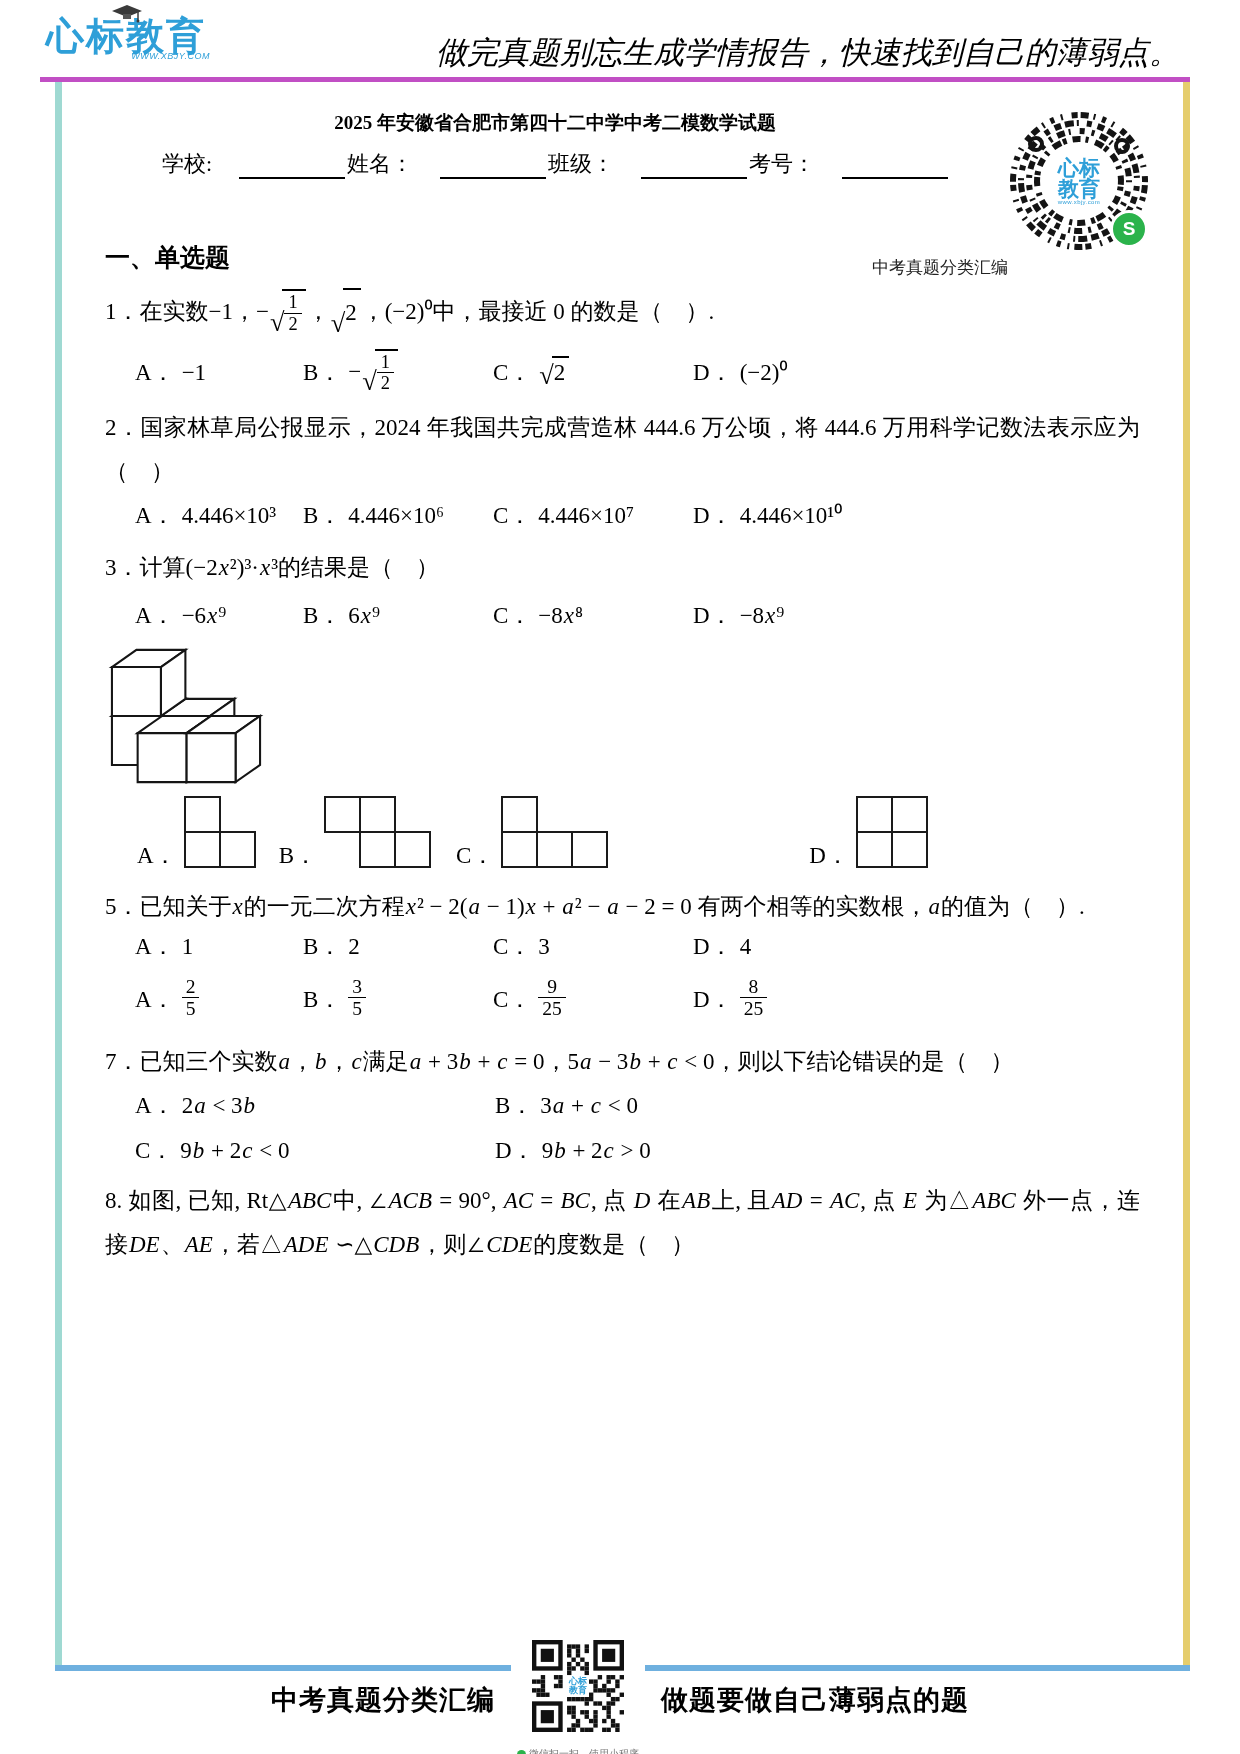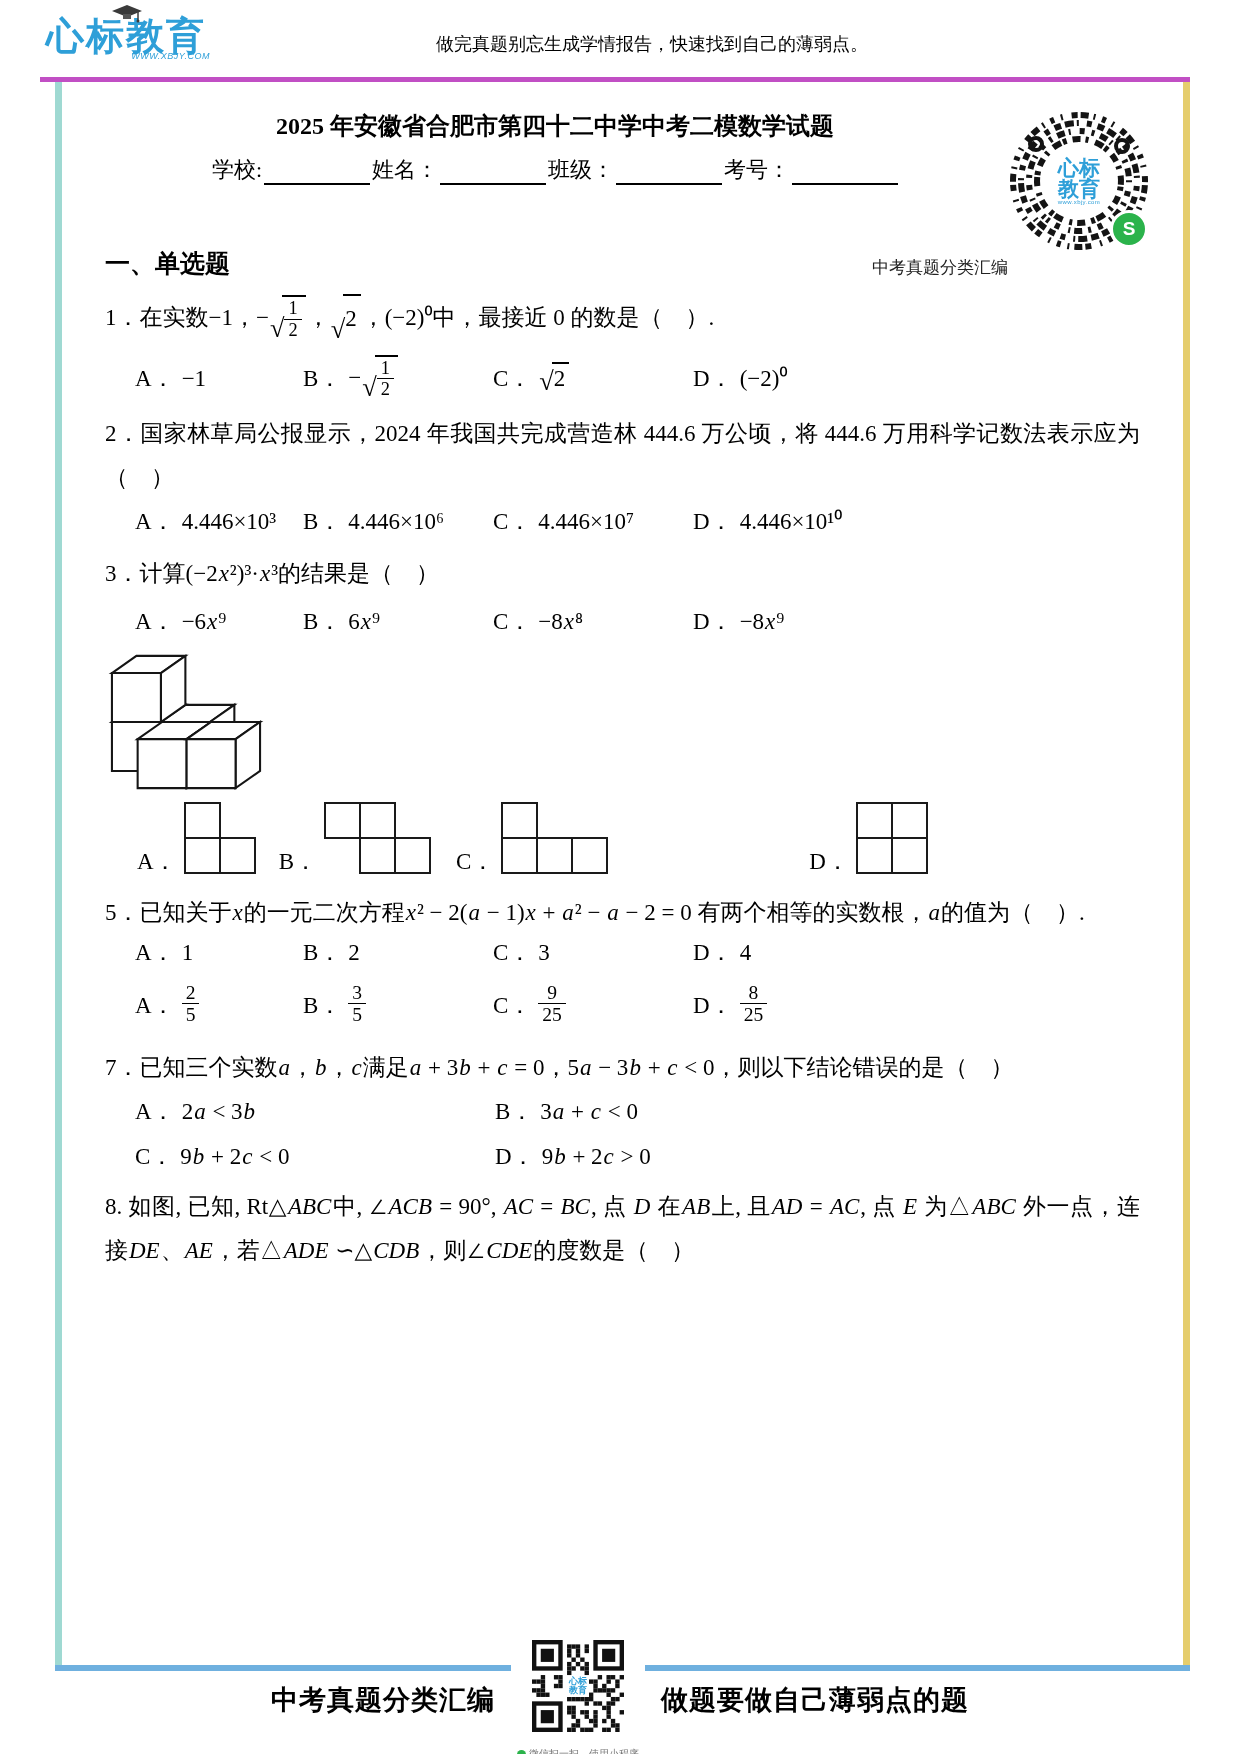--- a/index.html
+++ b/index.html
@@ -7,35 +7,35 @@
           font-family:"Liberation Serif", serif; color:#000; }
 
   
   .hdr { position:absolute; top:0; left:0; width:100%; height:78px; }
   .logo { position:absolute; left:46px; top:16px;text-align:center; }
   .logo-text { font-family:"Liberation Sans", sans-serif; font-weight:bold; font-size:38px;
                color:var(--logo_blue); letter-spacing:2px; line-height:1.1; }
   .logo-cap { position:absolute; left:66px; top:-11px; }
   .logo-url { position:absolute; right:-4px; bottom:-3px; font-size:9px; font-style:italic;
               color:var(--logo_blue); letter-spacing:.5px; font-family:"Liberation Sans",sans-serif; }
-  .tagline { position:absolute; left:436px; top:32px; font-size:18px; white-space:nowrap; }
+  .tagline { position:absolute; left:436px; top:32px; font-size:31px; white-space:nowrap;font-style:italic; }
 
   
   .rule-top    { position:absolute; left:40px;  top:77px;  width:1150px; height:5px; background:var(--accent_magenta); }
   .rule-left   { position:absolute; left:55px;  top:82px;  width:7px; height:1586px; background:var(--accent_teal); }
   .rule-right  { position:absolute; left:1183px;top:82px;  width:7px; height:1586px; background:var(--accent_yellow); }
   .rule-bottom { position:absolute; left:55px;  top:1665px;width:1135px; height:6px; background:var(--accent_blue); }
 
   
   .content { position:absolute; left:62px; top:84px; width:1122px; }
   .inner { padding:0 44px 0 43px; }
 
-  .title { margin:26px 0 0 0; width:900px; text-align:center; font-size:24px; font-weight:bold; }
+  .title { margin:26px 0 0 0; width:900px; text-align:center; font-size:19px; font-weight:bold; }
   .info-row { margin-top:13px; width:900px; display:flex; justify-content:center; font-size:22px; }
-  .info-field { display:flex; align-items:flex-end; margin:0 1px; }
+  .info-field { display:flex; align-items:flex-end; margin:0 1px;gap:25px; }
   .blank { display:inline-block; width:106px; height:24px; border-bottom:2px solid #000; margin-left:2px; }
 
   .qr-wrap { position:absolute; top:22px; right:30px; width:150px; height:150px; }
   .qr-logo { position:absolute; top:50%; left:50%; transform:translate(-50%,-50%);
              width:66px; height:66px; border-radius:50%; background:#fff;
              display:flex; flex-direction:column; align-items:center; justify-content:center;
              color:var(--logo_blue); font-family:"Liberation Sans",sans-serif; font-weight:bold;
              font-size:21px; line-height:1.02; }
   .qr-logo .u { font-size:6px; font-weight:normal; letter-spacing:.4px; }
   .qr-badge { position:absolute; right:6px; bottom:8px; width:32px; height:32px; border-radius:50%;

